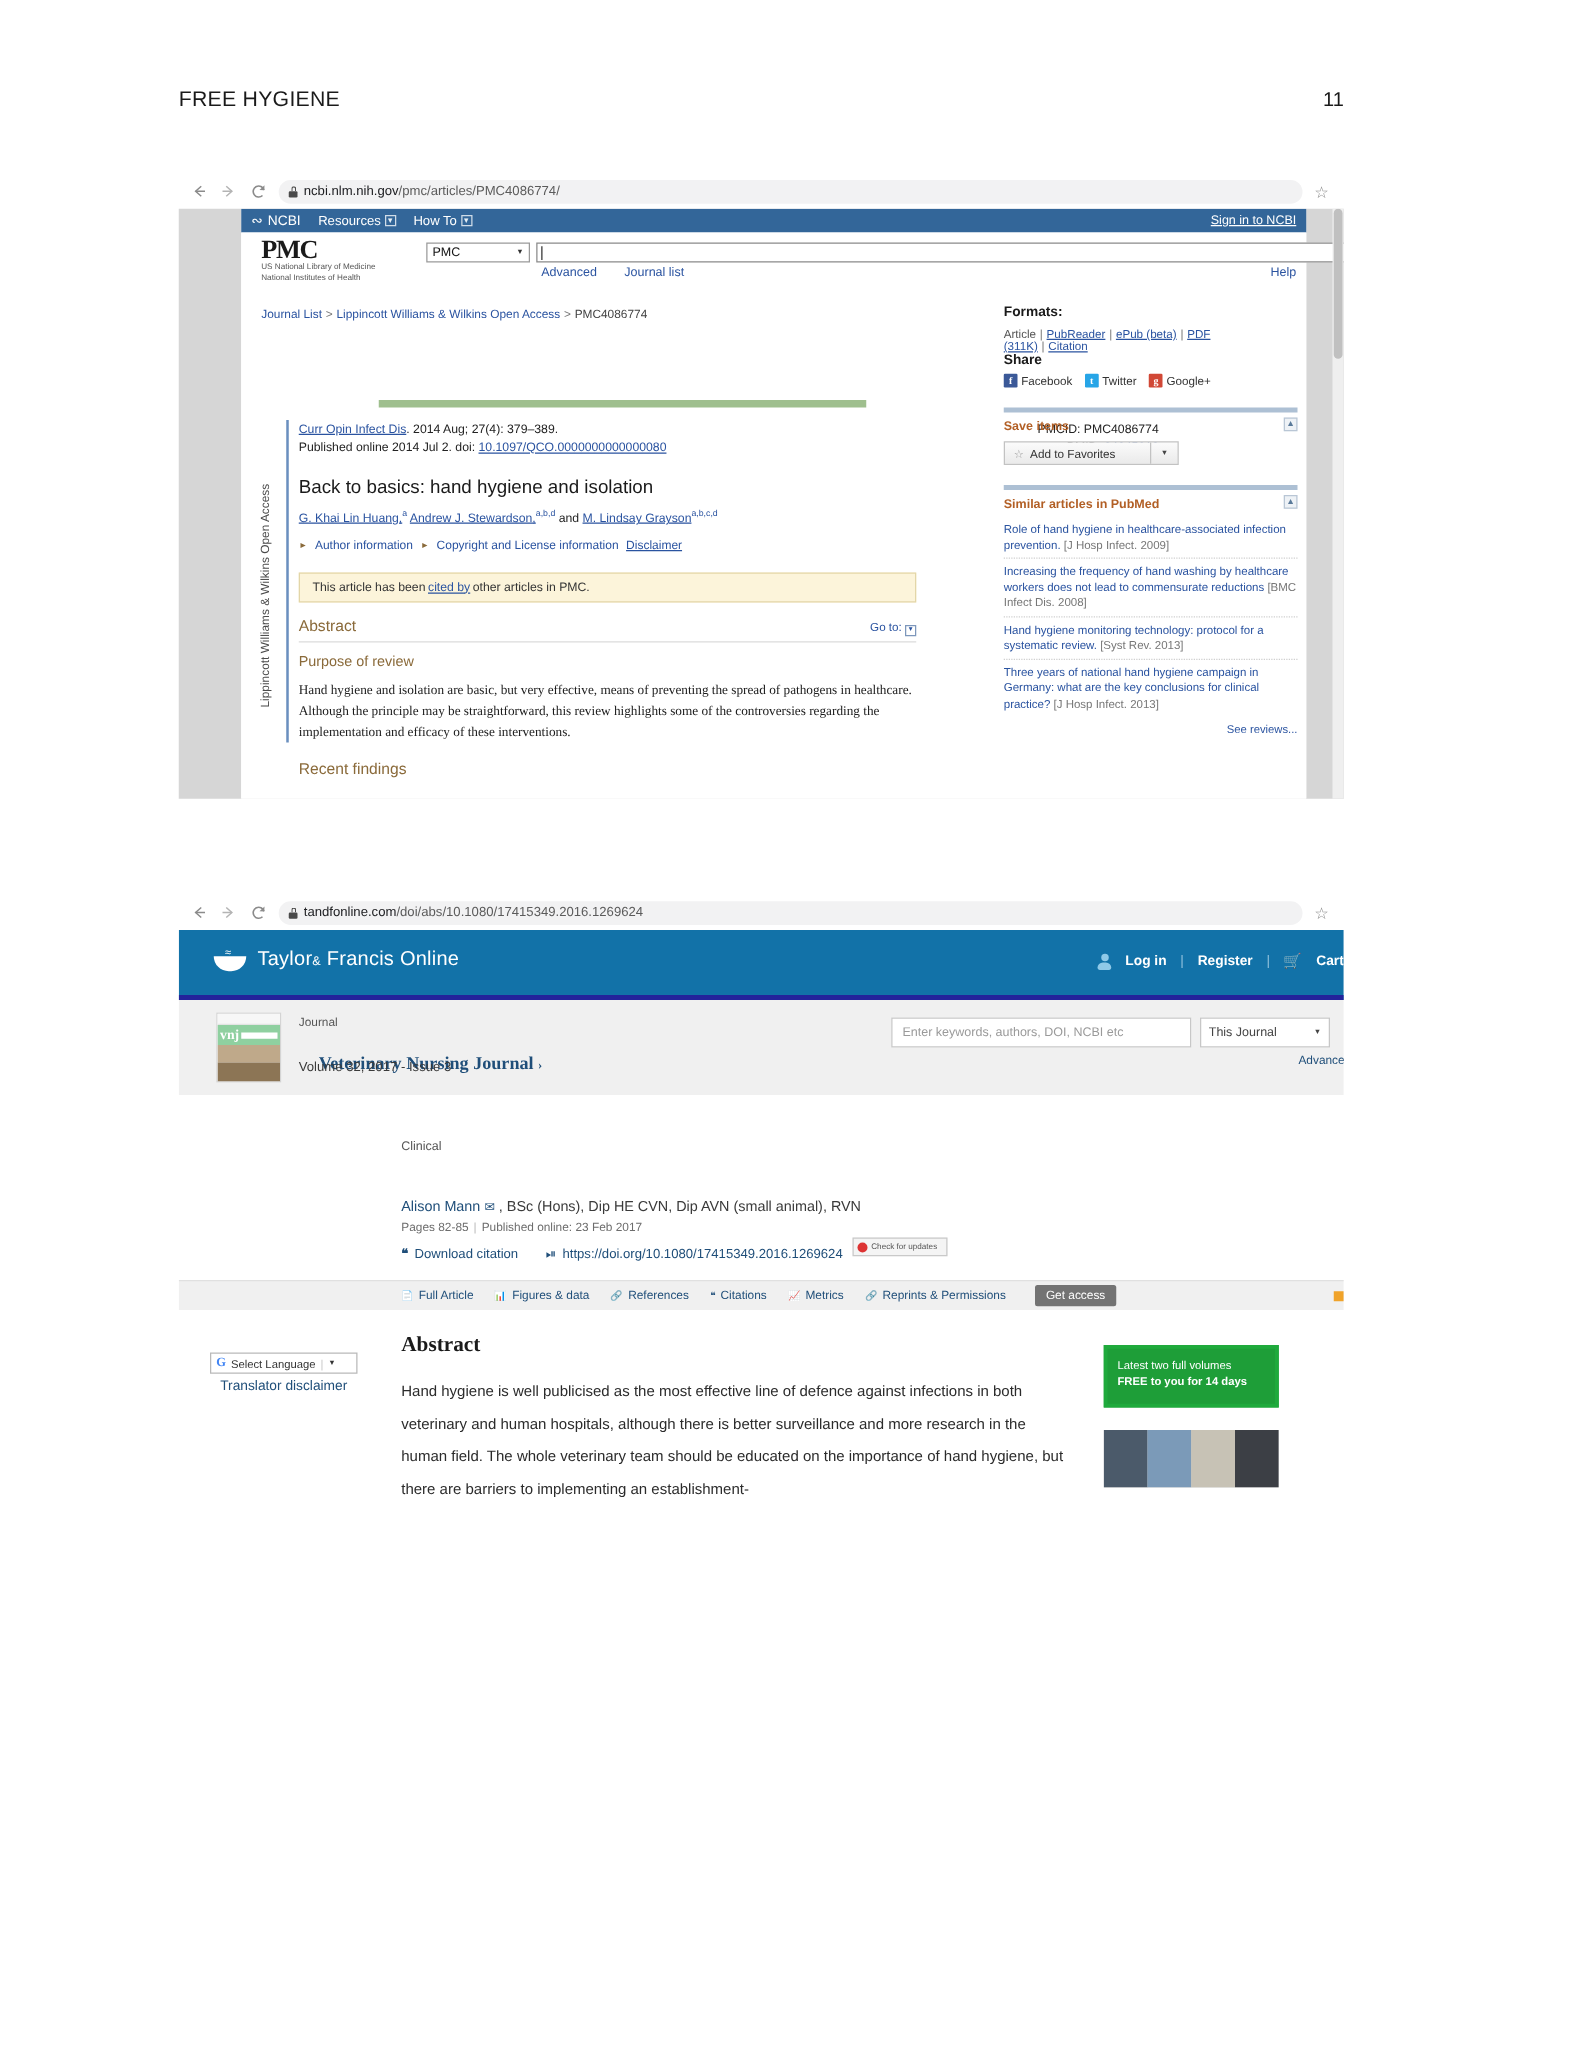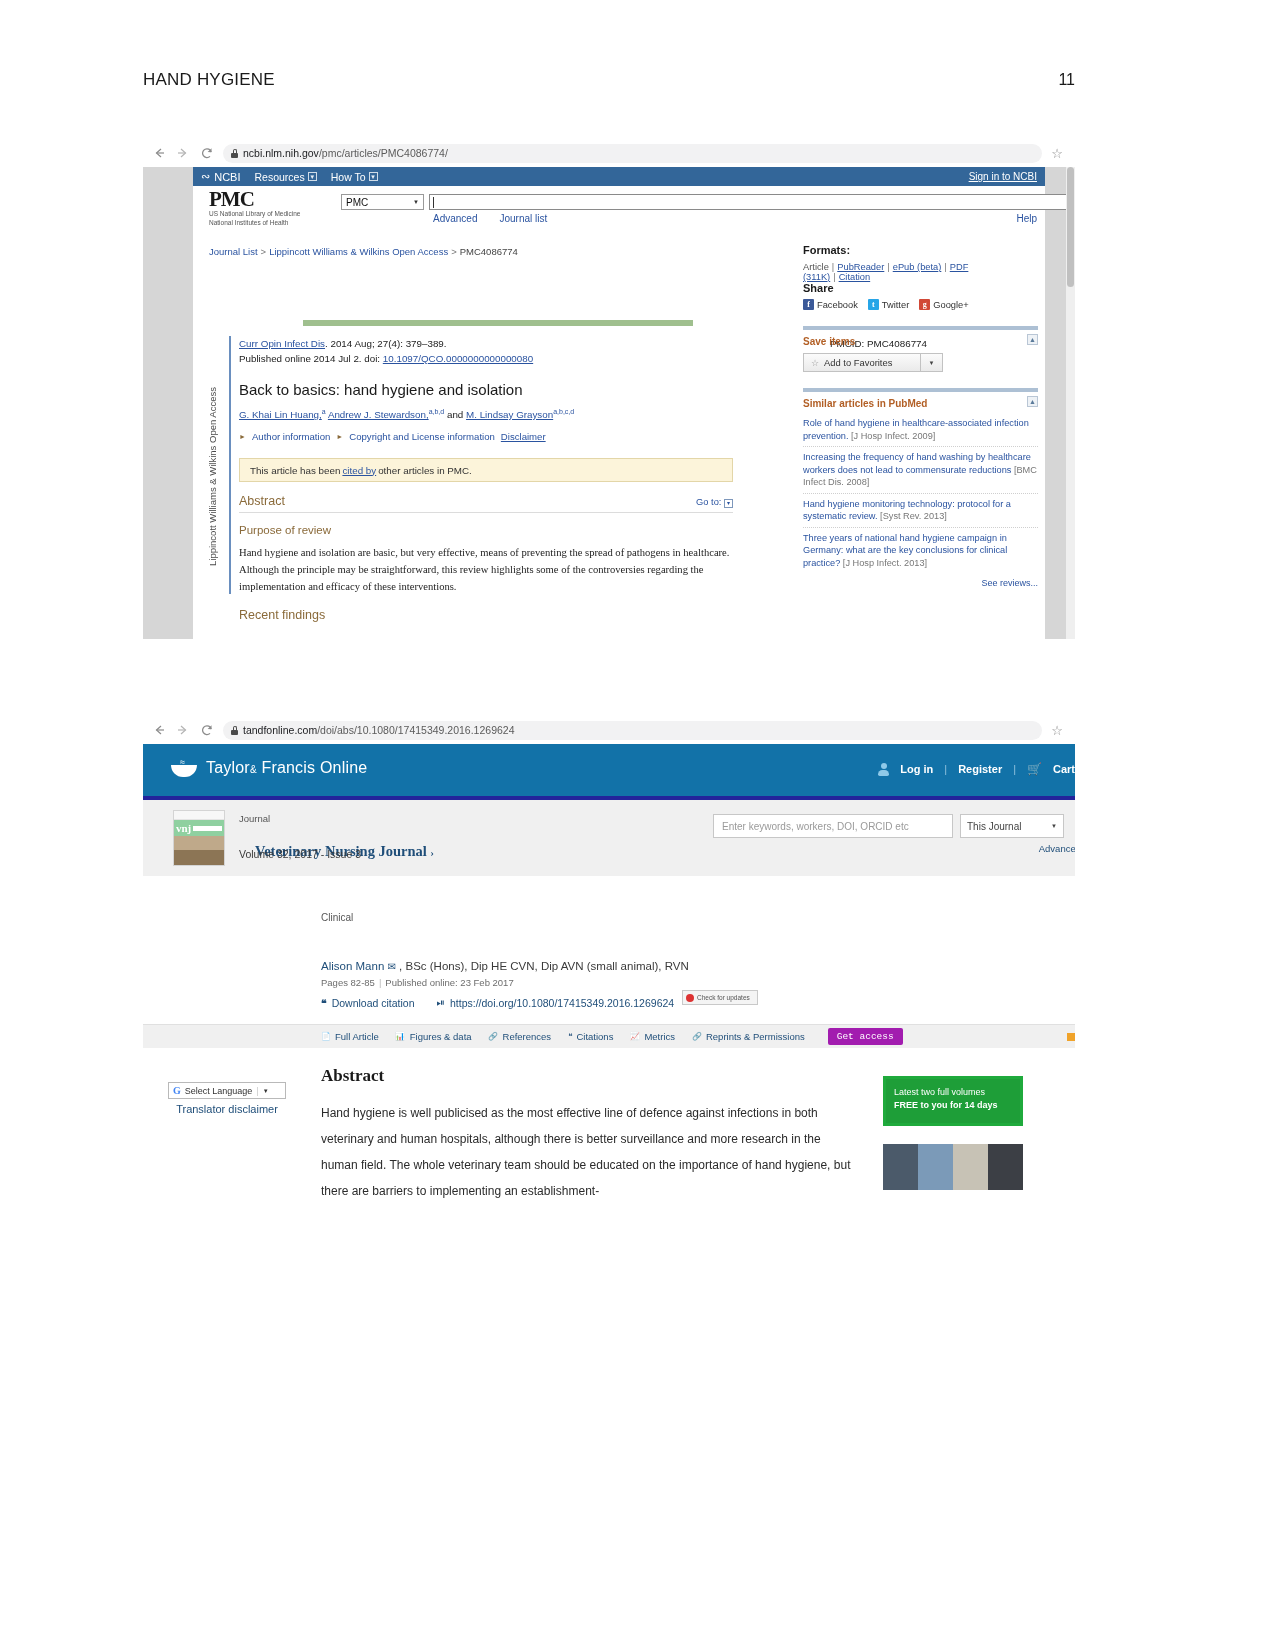--- a/index.html
+++ b/index.html
@@ -316,22 +316,22 @@
 
   
   .tf-tabs {
     height: 24px; background: #f0f0f0; border-top: 1px solid #e0e0e0;
     display: flex; align-items: center; gap: 17px; padding-left: 178px;
     position: relative;
   }
   .tab { font-size: 9.5px; color: #1f4e79; display: flex; align-items: center; gap: 4px; }
   .tab .ti { font-size: 8px; }
   .get-access {
-    margin-left: 6px; background: #a21caf; color: #fff; font-size: 9.5px;
-    padding: 3px 9px; border-radius: 2px; font-family: Liberation Mono, monospace;
+    margin-left: 6px; background: #737373; color: #fff; font-size: 9.5px;
+    padding: 3px 9px; border-radius: 2px;
   }
   .tf-tabs .orange-edge { position: absolute; right: 0; top: 8px; width: 8px; height: 8px; background: #f0a32a; }
 
   
   .tf-abswrap { position: relative; height: 168px; background: #fff; }
   .lang-widget { position: absolute; left: 25px; top: 34px; width: 118px; }
   .lang-sel {
     height: 17px; border: 1px solid #b9b9b9; background: #fff;
     display: flex; align-items: center; padding: 0 4px; gap: 4px; font-size: 9px; color: #333;
   }
@@ -354,21 +354,21 @@
   .thumb-strip .t { flex: 1 1 0; }
   .t.t1 { background: #4b5a6a; }
   .t.t2 { background: #7b9ab8; }
   .t.t3 { background: #c7c2b5; }
   .t.t4 { background: #3c3f45; }
 </style>
 </head>
 <body>
 
 <div class="doc-header">
-  <div class="running-head">HAND HYGIENE</div>
+  <div class="running-head">FREE HYGIENE</div>
   <div class="page-num">11</div>
 </div>
 
 <div class="browser" id="win1">
 
   <div class="chrome-bar">
     <div class="nav-ico">
       <svg width="14" height="14" viewBox="0 0 14 14">
           <path d="M9 3 L4.5 7 L9 11" fill="none" stroke="#8b8b8b" stroke-width="1.2"></path>
           <line x1="4.5" y1="7" x2="12" y2="7" stroke="#8b8b8b" stroke-width="1.2"></line>
@@ -615,21 +615,21 @@
             <span class="bar"></span>
           </div>
         <div class="l3"></div>
         <div class="l4"></div>
       </div>
       <div class="jlabel">Journal</div>
       <div class="jtitle"><span>Veterinary Nursing Journal</span> <span class="chev">›</span></div>
       <div class="jvol">Volume 32, 2017 - Issue 3</div>
       <div class="tf-searchwrap">
         <div class="tf-search-input">
-          <span>Enter keywords, workers, DOI, ORCID etc</span>
+          <span>Enter keywords, authors, DOI, NCBI etc</span>
         </div>
         <div class="tf-scope">
           <span>This Journal</span>
           <span class="tri">▼</span>
         </div>
       </div>
       <div class="tf-advanced">Advanced</div>
       <div class="tf-notch"></div>
     </div>
 

